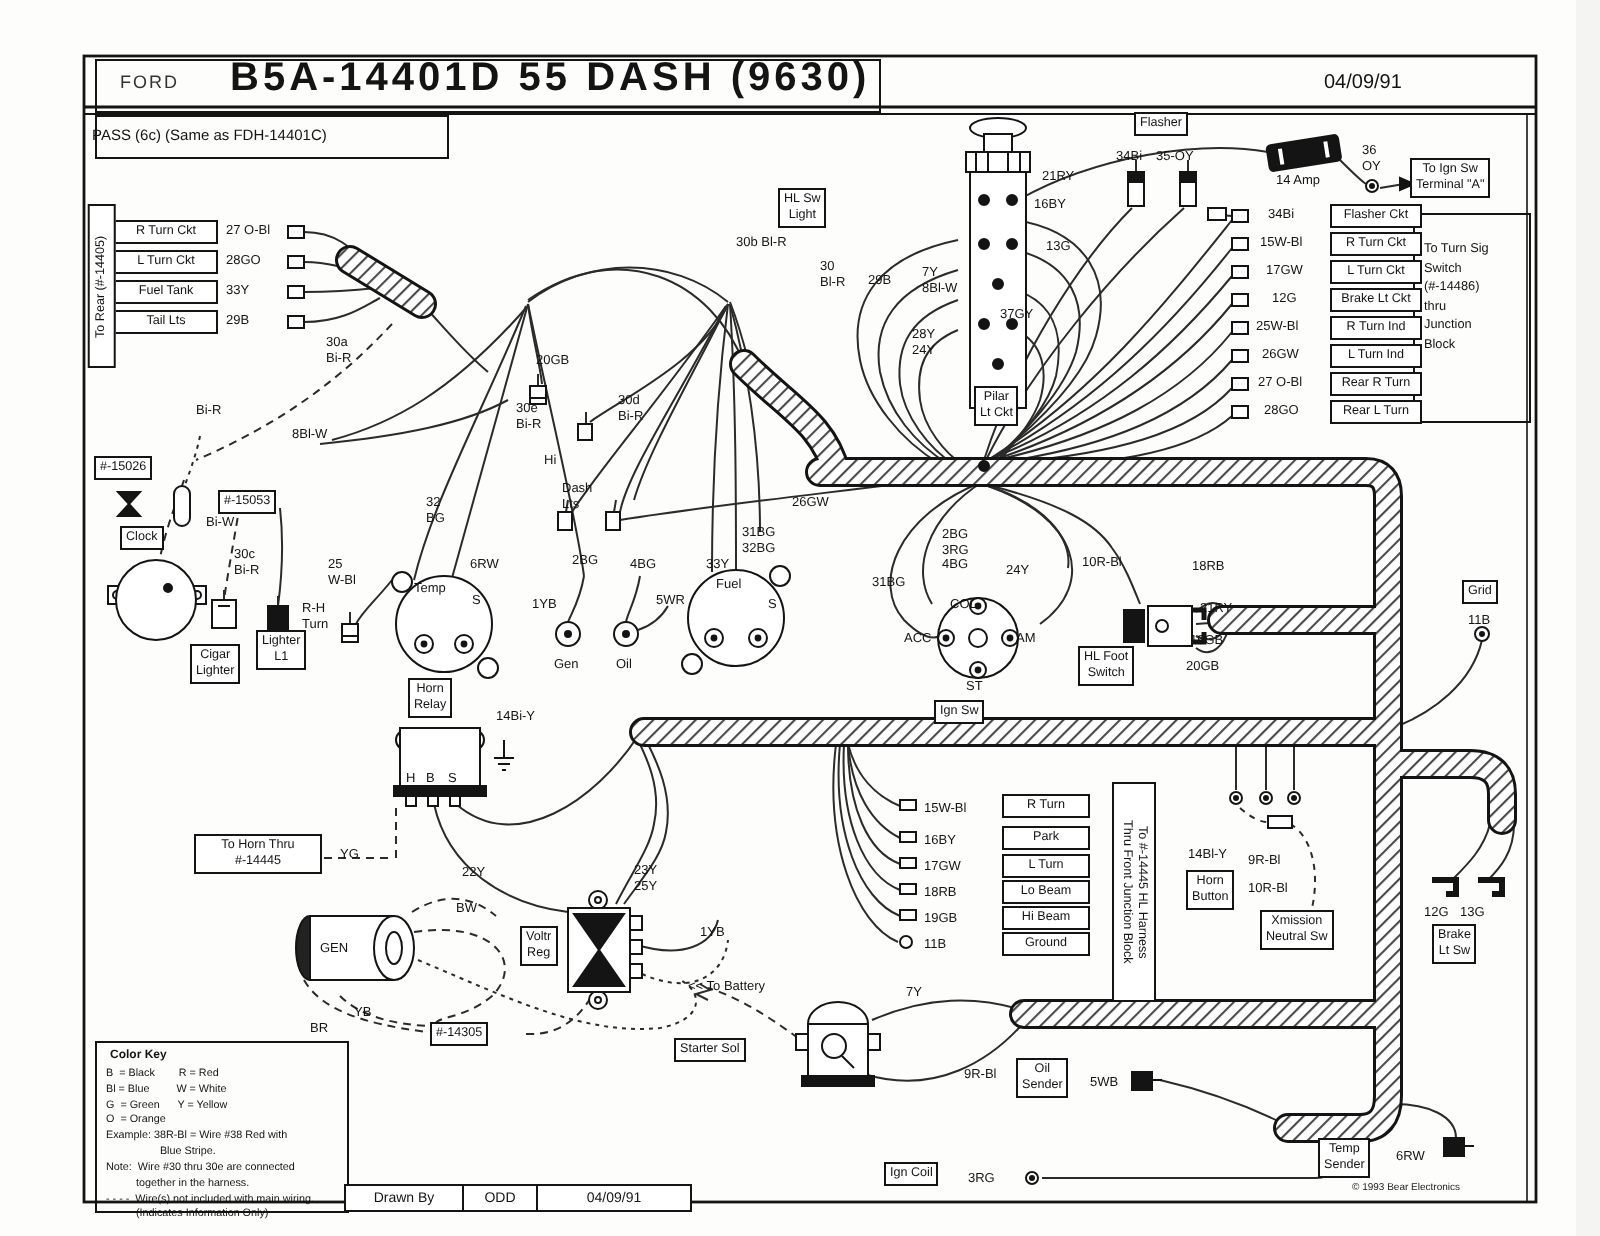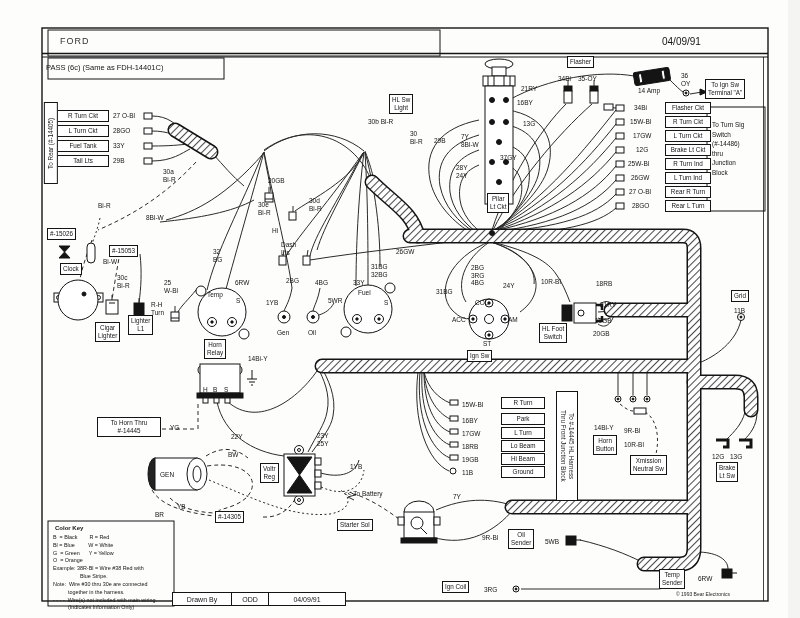--- a/index.html
+++ b/index.html
@@ -365,20 +365,21 @@
         <line x1="576" y1="540" x2="581" y2="540"></line>
     <rect x="722" y="569" width="10" height="9" fill="#141414"></rect>
         <line x1="732" y1="573" x2="737" y2="573"></line>
 
     <circle cx="492" cy="233" r="2.5" fill="#141414"></circle>
   </g>
 </svg>
 
 <div class="layer">
   <div class="hdr-brand">FORD</div>
+  <div class="hdr-title">B5A-14401D  55 DASH  (9630)</div>
   <div class="hdr-date">04/09/91</div>
   <div class="hdr-sub">PASS (6c) (Same as FDH-14401C)</div>
 
   <div class="ck-title">Color Key</div>
   <div class="ck-lines" id="ck-lines"><div>B  = Black        R = Red</div><div>Bl = Blue         W = White</div><div>G  = Green      Y = Yellow</div><div>O  = Orange</div><div>Example: 38R-Bl = Wire #38 Red with</div><div>                  Blue Stripe.</div><div>Note:  Wire #30 thru 30e are connected</div><div>          together in the harness.</div><div>- - - -  Wire(s) not included with main wiring.</div><div>          (Indicates Information Only)</div></div>
 
   <div class="tsn" id="tsn">
         <div>To Turn Sig</div>
         <div>Switch</div>
         <div>(#-14486)</div>

